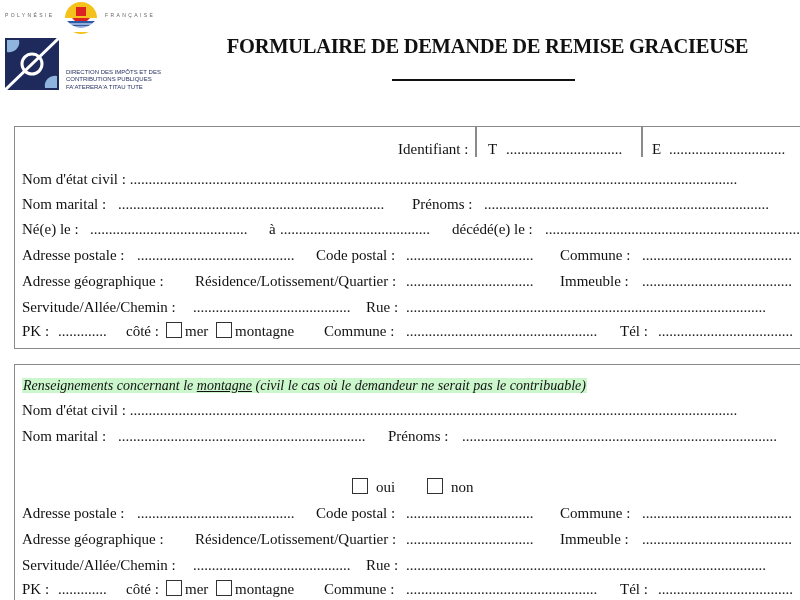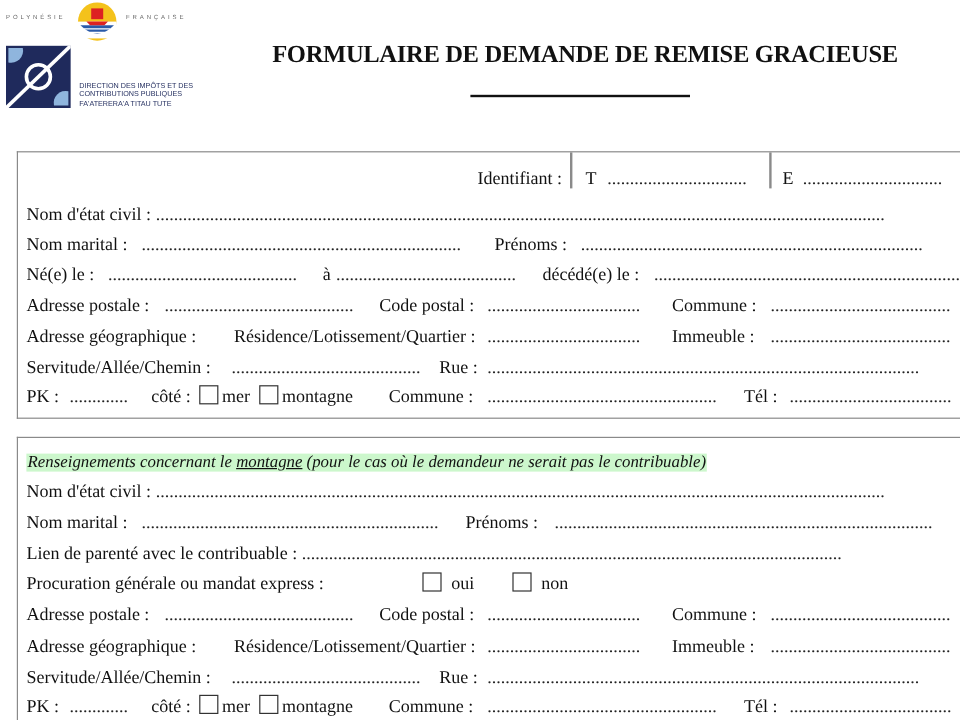--- a/index.html
+++ b/index.html
@@ -124,42 +124,37 @@
     <span class="abs" style="left:194px"><span class="cb"></span><span>montagne</span></span>
     <span class="abs" style="left:302px">Commune :</span>
     <span class="abs dots" style="left: 384px; overflow: hidden;">...................................................</span>
     <span class="abs" style="left:598px">Tél :</span>
     <span class="abs dots" style="left: 636px; overflow: hidden;">....................................</span>
   </div>
 </div>
 
 <div class="section s2">
   <div class="row" style="top:10px">
-    <span class="hl"><span>Renseignements concernant le </span><span class="u">montagne</span><span> (pour le cas où le demandeur ne serait pas le contribuable)</span></span>
+    <span class="hl"><span>Renseignements concernant le </span><span class="u">montagne</span><span> (civil le cas où le demandeur ne serait pas le contribuable)</span></span>
   </div>
 
   <div class="row" style="top:35px">
     <span>Nom d'état civil :</span>
     <span class="dots" style="overflow: hidden;">..................................................................................................................................................................</span>
   </div>
 
   <div class="row" style="top:61px; width:780px">
     <span class="abs" style="left:0">Nom marital :</span>
     <span class="abs dots" style="left: 96px; overflow: hidden;">..................................................................</span>
     <span class="abs" style="left:366px">Prénoms :</span>
     <span class="abs dots" style="left: 440px; overflow: hidden;">....................................................................................</span>
   </div>
 
-  <div class="row" style="top:87px">
-    <span>Lien de parenté avec le contribuable :</span>
-    <span class="dots" style="overflow: hidden;">........................................................................................................................</span>
-  </div>
 
   <div class="row" style="top:112px; width:780px">
-    <span class="abs" style="left:0">Procuration générale ou mandat express :</span>
     <span class="abs" style="left:330px"><span class="cb" style="margin-right:8px"></span><span>oui</span></span>
     <span class="abs" style="left:405px"><span class="cb" style="margin-right:8px"></span><span>non</span></span>
   </div>
 
   <div class="row" style="top:138px; width:780px">
     <span class="abs" style="left:0">Adresse postale :</span>
     <span class="abs dots" style="left: 115px; overflow: hidden;">..........................................</span>
     <span class="abs" style="left:294px">Code postal :</span>
     <span class="abs dots" style="left: 384px; overflow: hidden;">..................................</span>
     <span class="abs" style="left:538px">Commune :</span>

